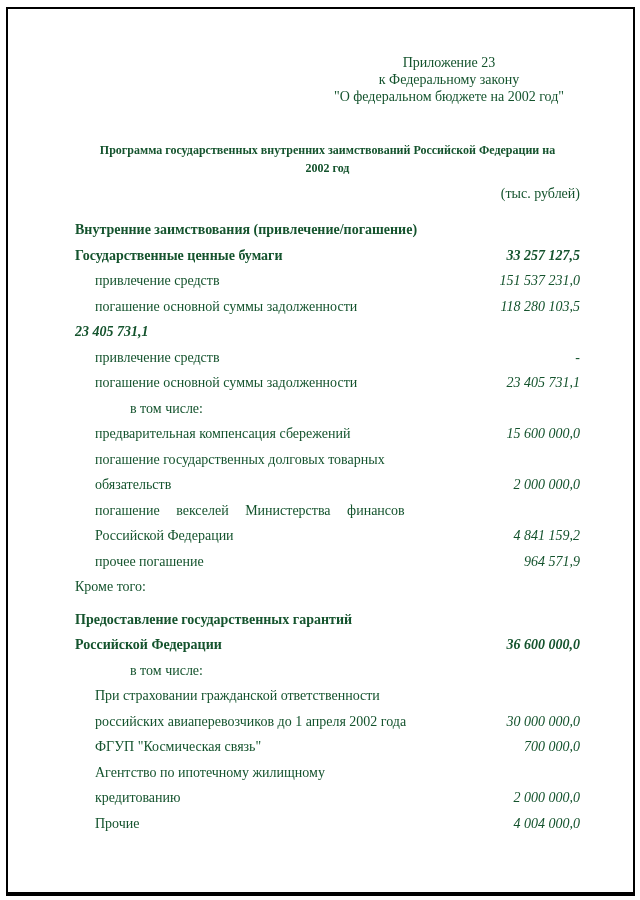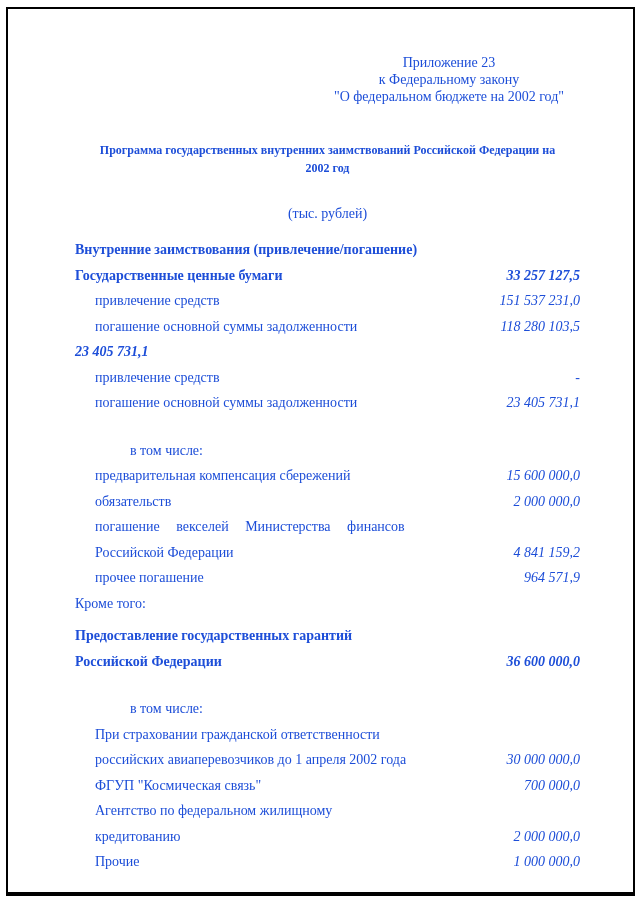--- a/index.html
+++ b/index.html
@@ -4,21 +4,21 @@
 <style>
   * { margin: 0; padding: 0; box-sizing: border-box; }
   html, body { background: #e8e8e8; }
   .page {
     width: 640px;
     height: 900px;
     margin: 0 auto;
     background: #ffffff;
     position: relative;
     font-family: "Liberation Serif", serif;
-    color: #1d4ed8;
+    color: #14532d;
     overflow: hidden;
   }
   .frame {
     position: absolute;
     left: 6px; top: 7px; right: 5px; bottom: 4px;
     border: 2px solid #000;
     border-bottom-width: 4px;
     pointer-events: none;
   }
   .content {
@@ -38,37 +38,37 @@
     margin-top: 36px;
     font-size: 12px;
     font-weight: bold;
     text-align: center;
     line-height: 18px;
     max-width: 474px;
     margin-left: auto;
     margin-right: auto;
   }
   .units {
-    margin-top: 28px;
-    text-align: center;
+    margin-top: 8px;
+    text-align: right;
     line-height: 17px;
   }
   .rows { margin-top: 15px; }
   .row {
     display: flex;
     justify-content: space-between;
     align-items: baseline;
     line-height: 25.5px;
     white-space: nowrap;
   }
   .row .label { white-space: nowrap; }
   .row .value { white-space: nowrap; text-align: right; font-style: italic; }
   .b { font-weight: bold; }
   .i1 { padding-left: 20px; }
-  .i2 { padding-left: 55px; margin-top: 22px; }
+  .i2 { padding-left: 55px; }
   .wsp { word-spacing: 13px; }
   .interlude { line-height: 25.5px; }
   .rows2 { margin-top: 7px; }
 </style>
 </head>
 <body>
 
 <div class="page">
   <div class="frame"></div>
   <main class="content">
@@ -113,20 +113,24 @@
       </div>
       <div class="row">
         <span class="label i2">в том числе:</span>
         <span class="value"></span>
       </div>
       <div class="row">
         <span class="label i1">предварительная компенсация сбережений</span>
         <span class="value">15 600 000,0</span>
       </div>
       <div class="row">
+        <span class="label i1">погашение государственных долговых товарных</span>
+        <span class="value"></span>
+      </div>
+      <div class="row">
         <span class="label i1">обязательств</span>
         <span class="value">2 000 000,0</span>
       </div>
       <div class="row">
         <span class="label i1 wsp">погашение векселей Министерства финансов</span>
         <span class="value"></span>
       </div>
       <div class="row">
         <span class="label i1">Российской Федерации</span>
         <span class="value">4 841 159,2</span>
@@ -158,27 +162,27 @@
       </div>
       <div class="row">
         <span class="label i1">российских авиаперевозчиков  до 1 апреля 2002 года</span>
         <span class="value">30 000 000,0</span>
       </div>
       <div class="row">
         <span class="label i1">ФГУП "Космическая связь"</span>
         <span class="value">700 000,0</span>
       </div>
       <div class="row">
-        <span class="label i1">Агентство по федеральном жилищному</span>
+        <span class="label i1">Агентство по ипотечному жилищному</span>
         <span class="value"></span>
       </div>
       <div class="row">
         <span class="label i1">кредитованию</span>
         <span class="value">2 000 000,0</span>
       </div>
       <div class="row">
         <span class="label i1">Прочие</span>
-        <span class="value">1 000 000,0</span>
+        <span class="value">4 004 000,0</span>
       </div>
     </div>
 
   </main>
 </div>
 
 </body></html>

